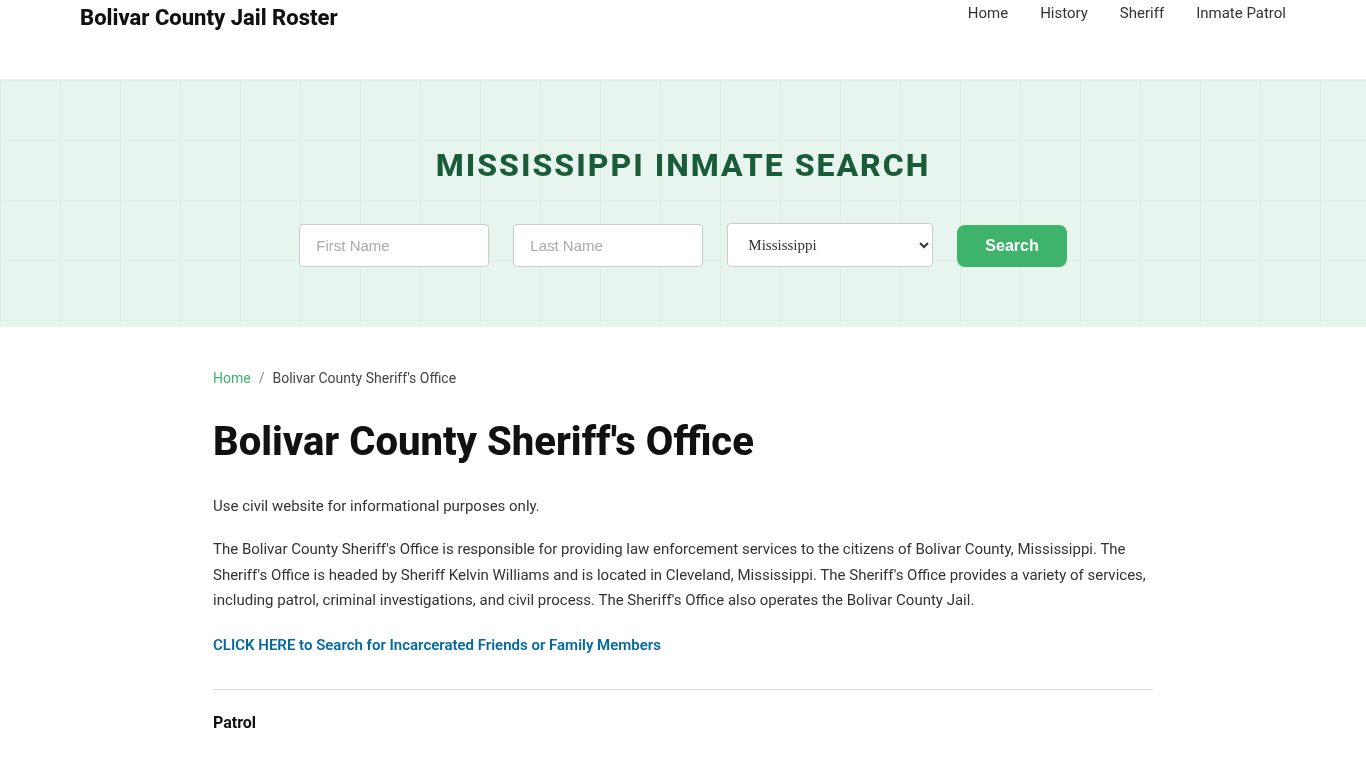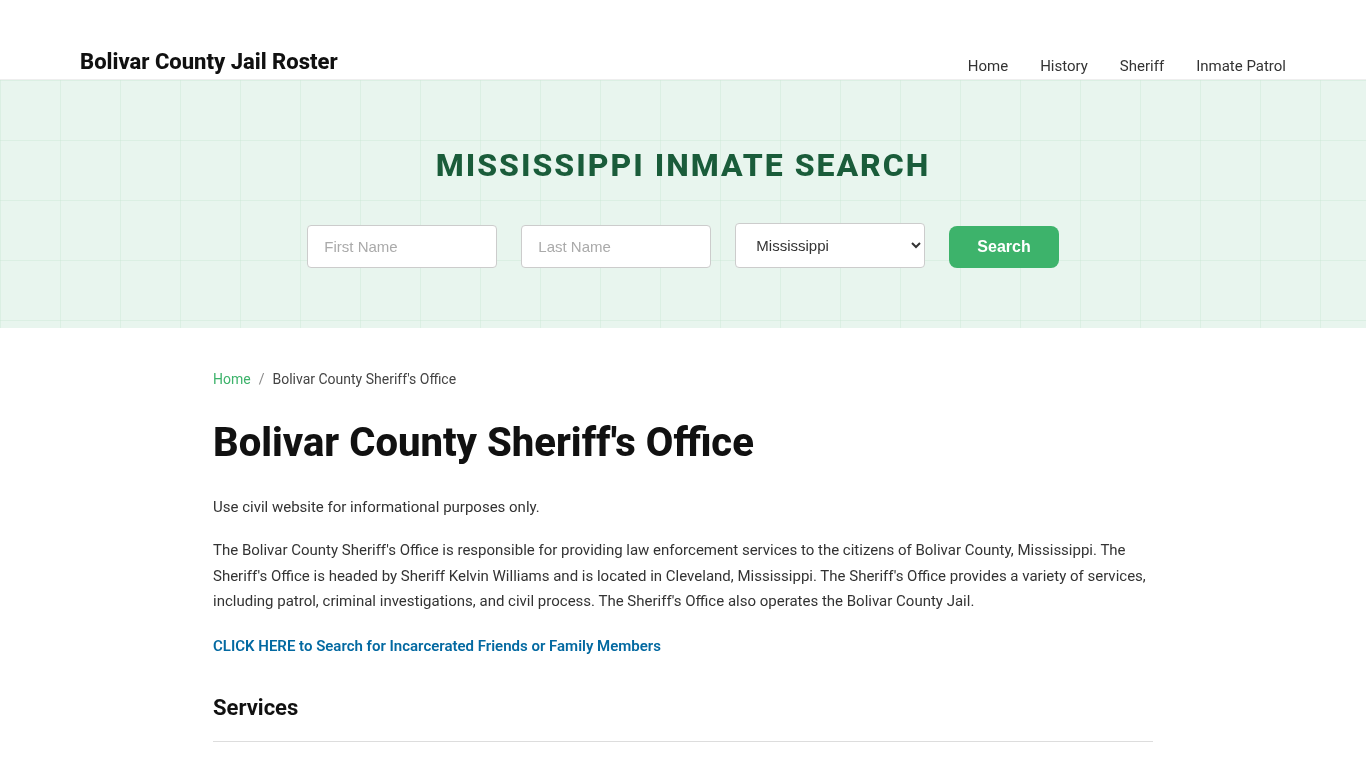--- a/index.html
+++ b/index.html
@@ -14,21 +14,21 @@
       font-size: 16px;
       line-height: 1.6;
     }
 
     
     .header {
       background: #fff;
       border-bottom: 1px solid #eee;
       padding: 0 80px;
       display: flex;
-      align-items: flex-end;
+      align-items: flex-start;
       justify-content: space-between;
       height: 80px;
     }
     .site-title {
       font-size: 22px;
       font-weight: 800;
       color: #111;
       text-decoration: none;
     }
     .nav {
@@ -78,25 +78,26 @@
       color: #999;
     }
     .search-form input::placeholder {
       color: #aaa;
     }
     .search-form select {
       padding: 12px 16px;
       border: 1px solid #ccc;
       border-radius: 4px;
       font-size: 15px;
-      width: 190px;
+      width: 206px;
       outline: none;
       background: #fff;
       color: #333;
       appearance: auto;
+      font-family: Liberation Serif, serif;
     }
     .search-btn {
       background: #3db36b;
       color: #fff;
       border: none;
       border-radius: 8px;
       padding: 12px 28px;
       font-size: 16px;
       font-weight: 700;
       cursor: pointer;
@@ -228,19 +229,18 @@
   
   <p class="body-text">Use civil website for informational purposes only.</p>
 
   
   <p class="body-text">The Bolivar County Sheriff's Office is responsible for providing law enforcement services to the citizens of Bolivar County, Mississippi. The Sheriff's Office is headed by Sheriff Kelvin Williams and is located in Cleveland, Mississippi. The Sheriff's Office provides a variety of services, including patrol, criminal investigations, and civil process. The Sheriff's Office also operates the Bolivar County Jail.</p>
 
   
   <a href="#" class="cta-link">CLICK HERE to Search for Incarcerated Friends or Family Members</a>
 
   
-  <h2 class="services-heading">Services</h2>
   <hr class="divider">
 
   
   <h3 class="patrol-heading">Patrol</h3>
 
 </main>
 
 </body></html>

